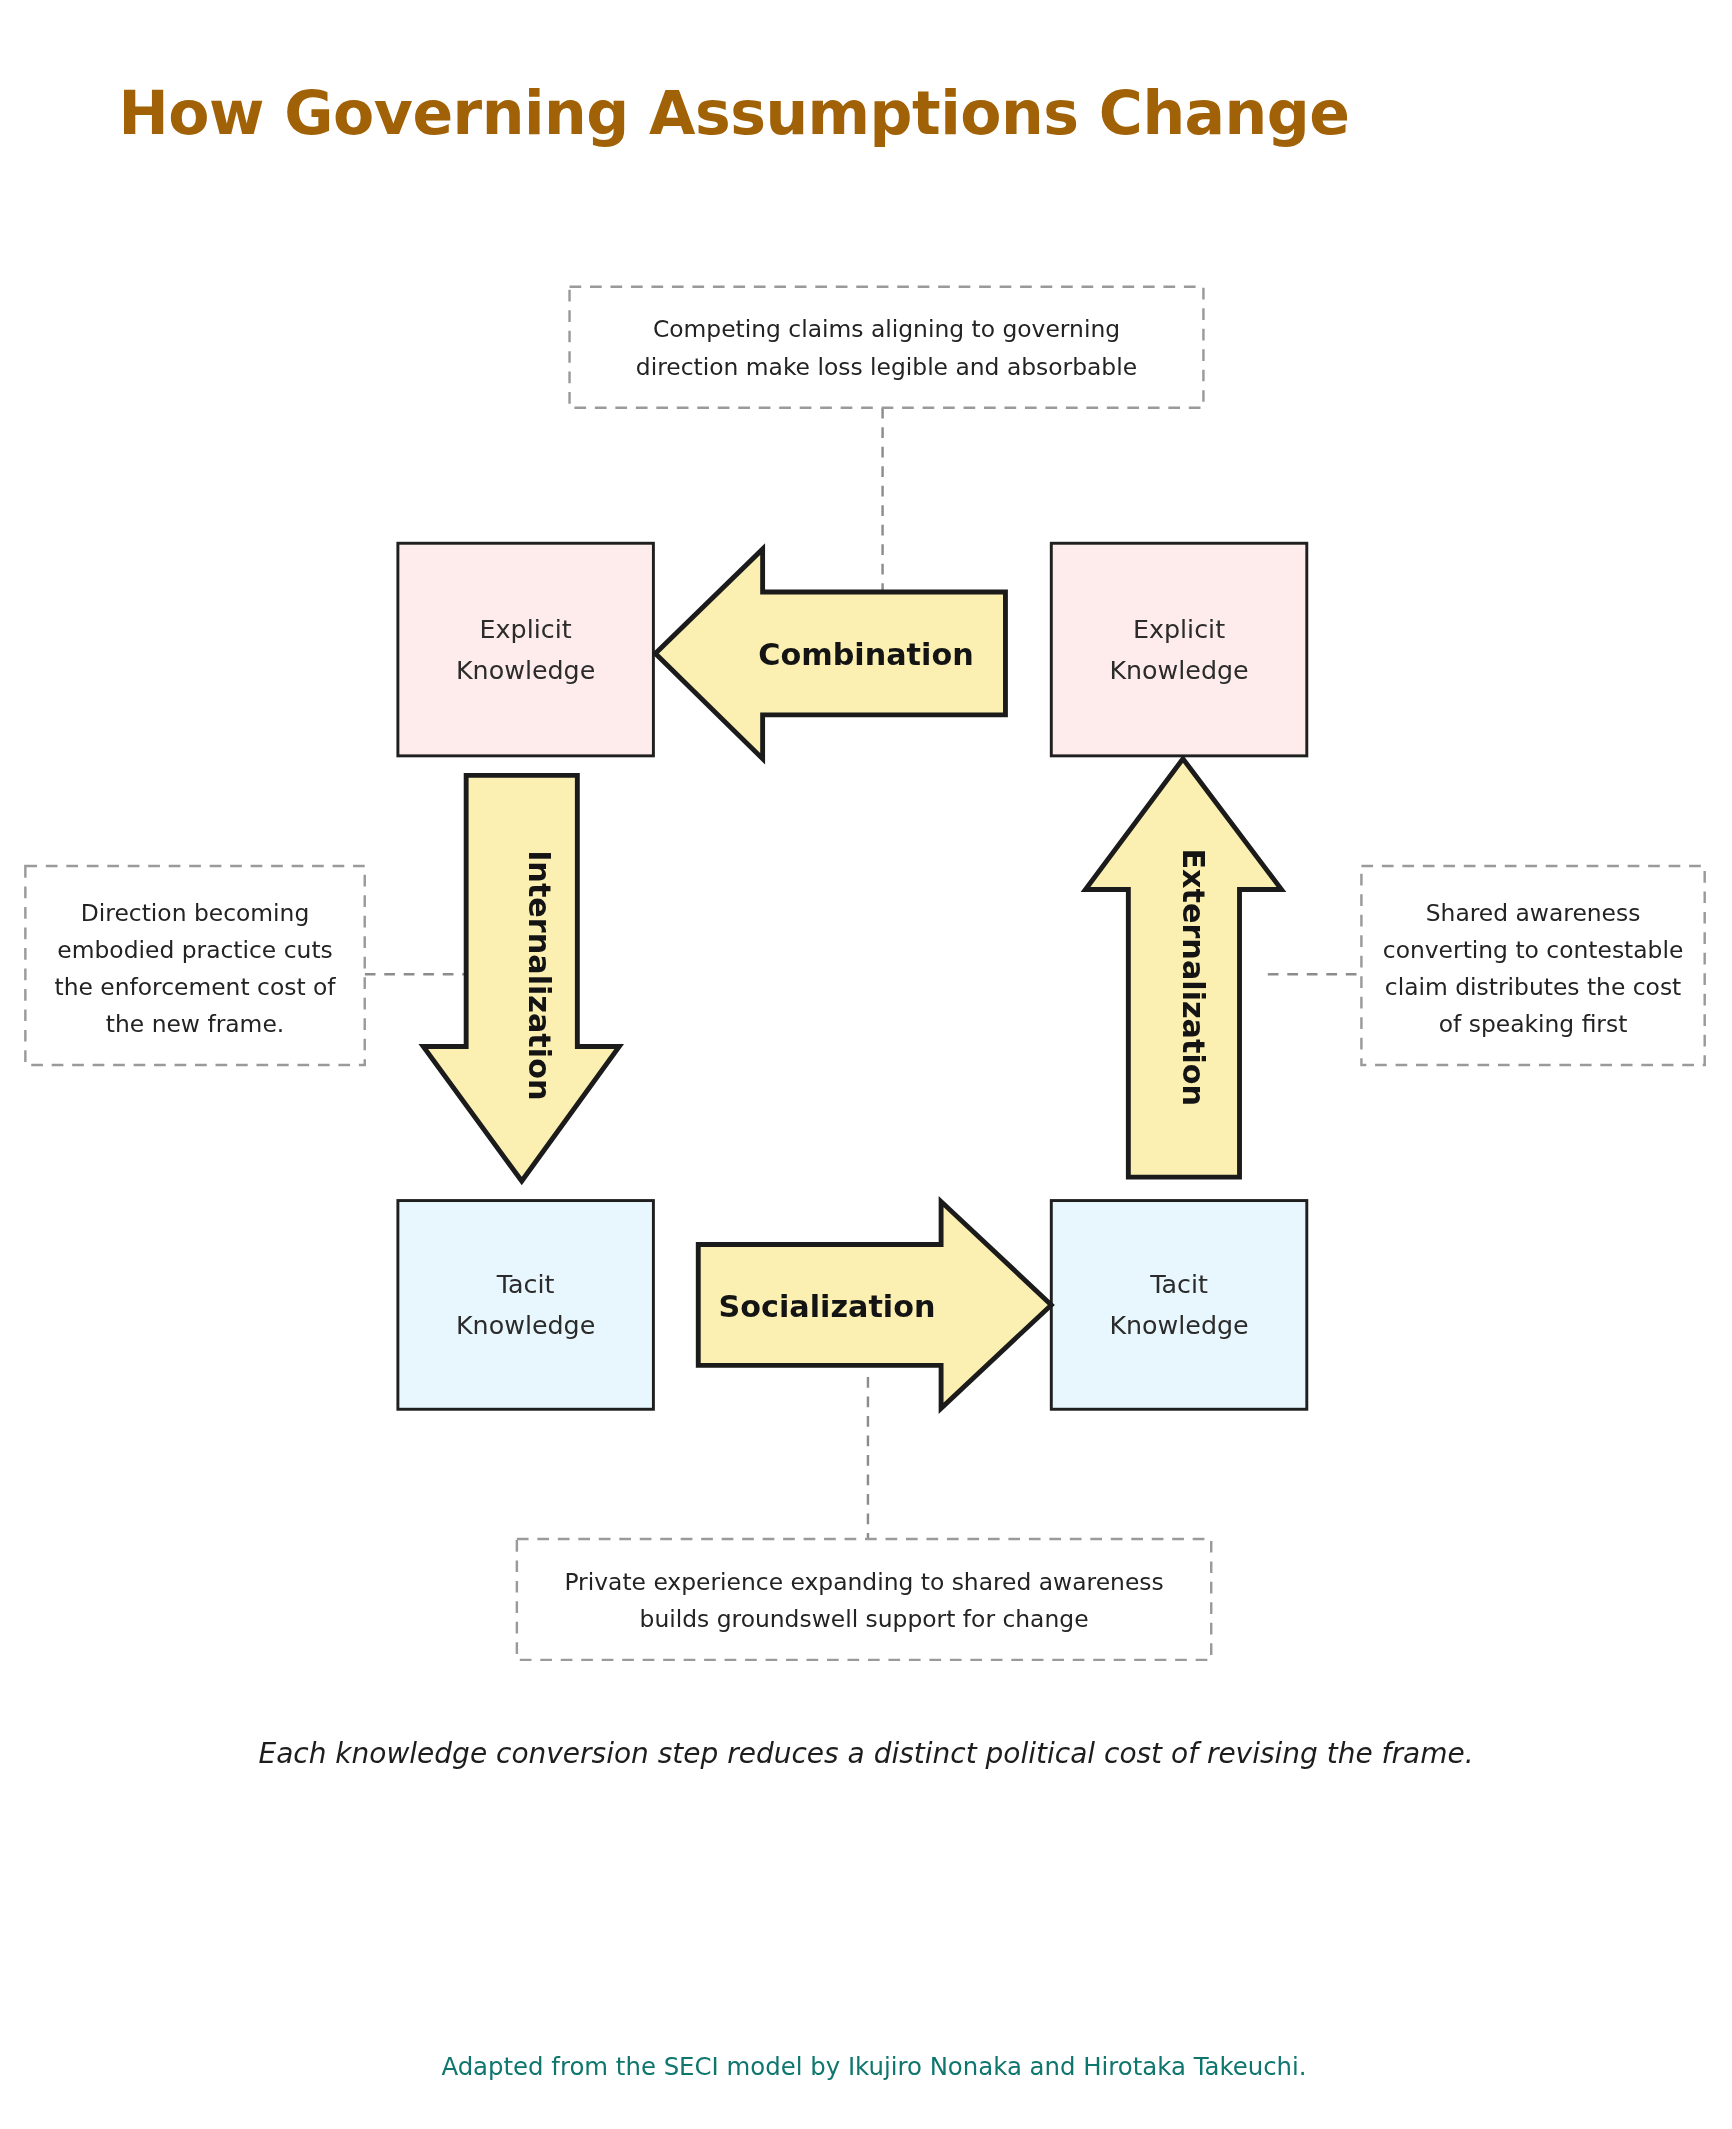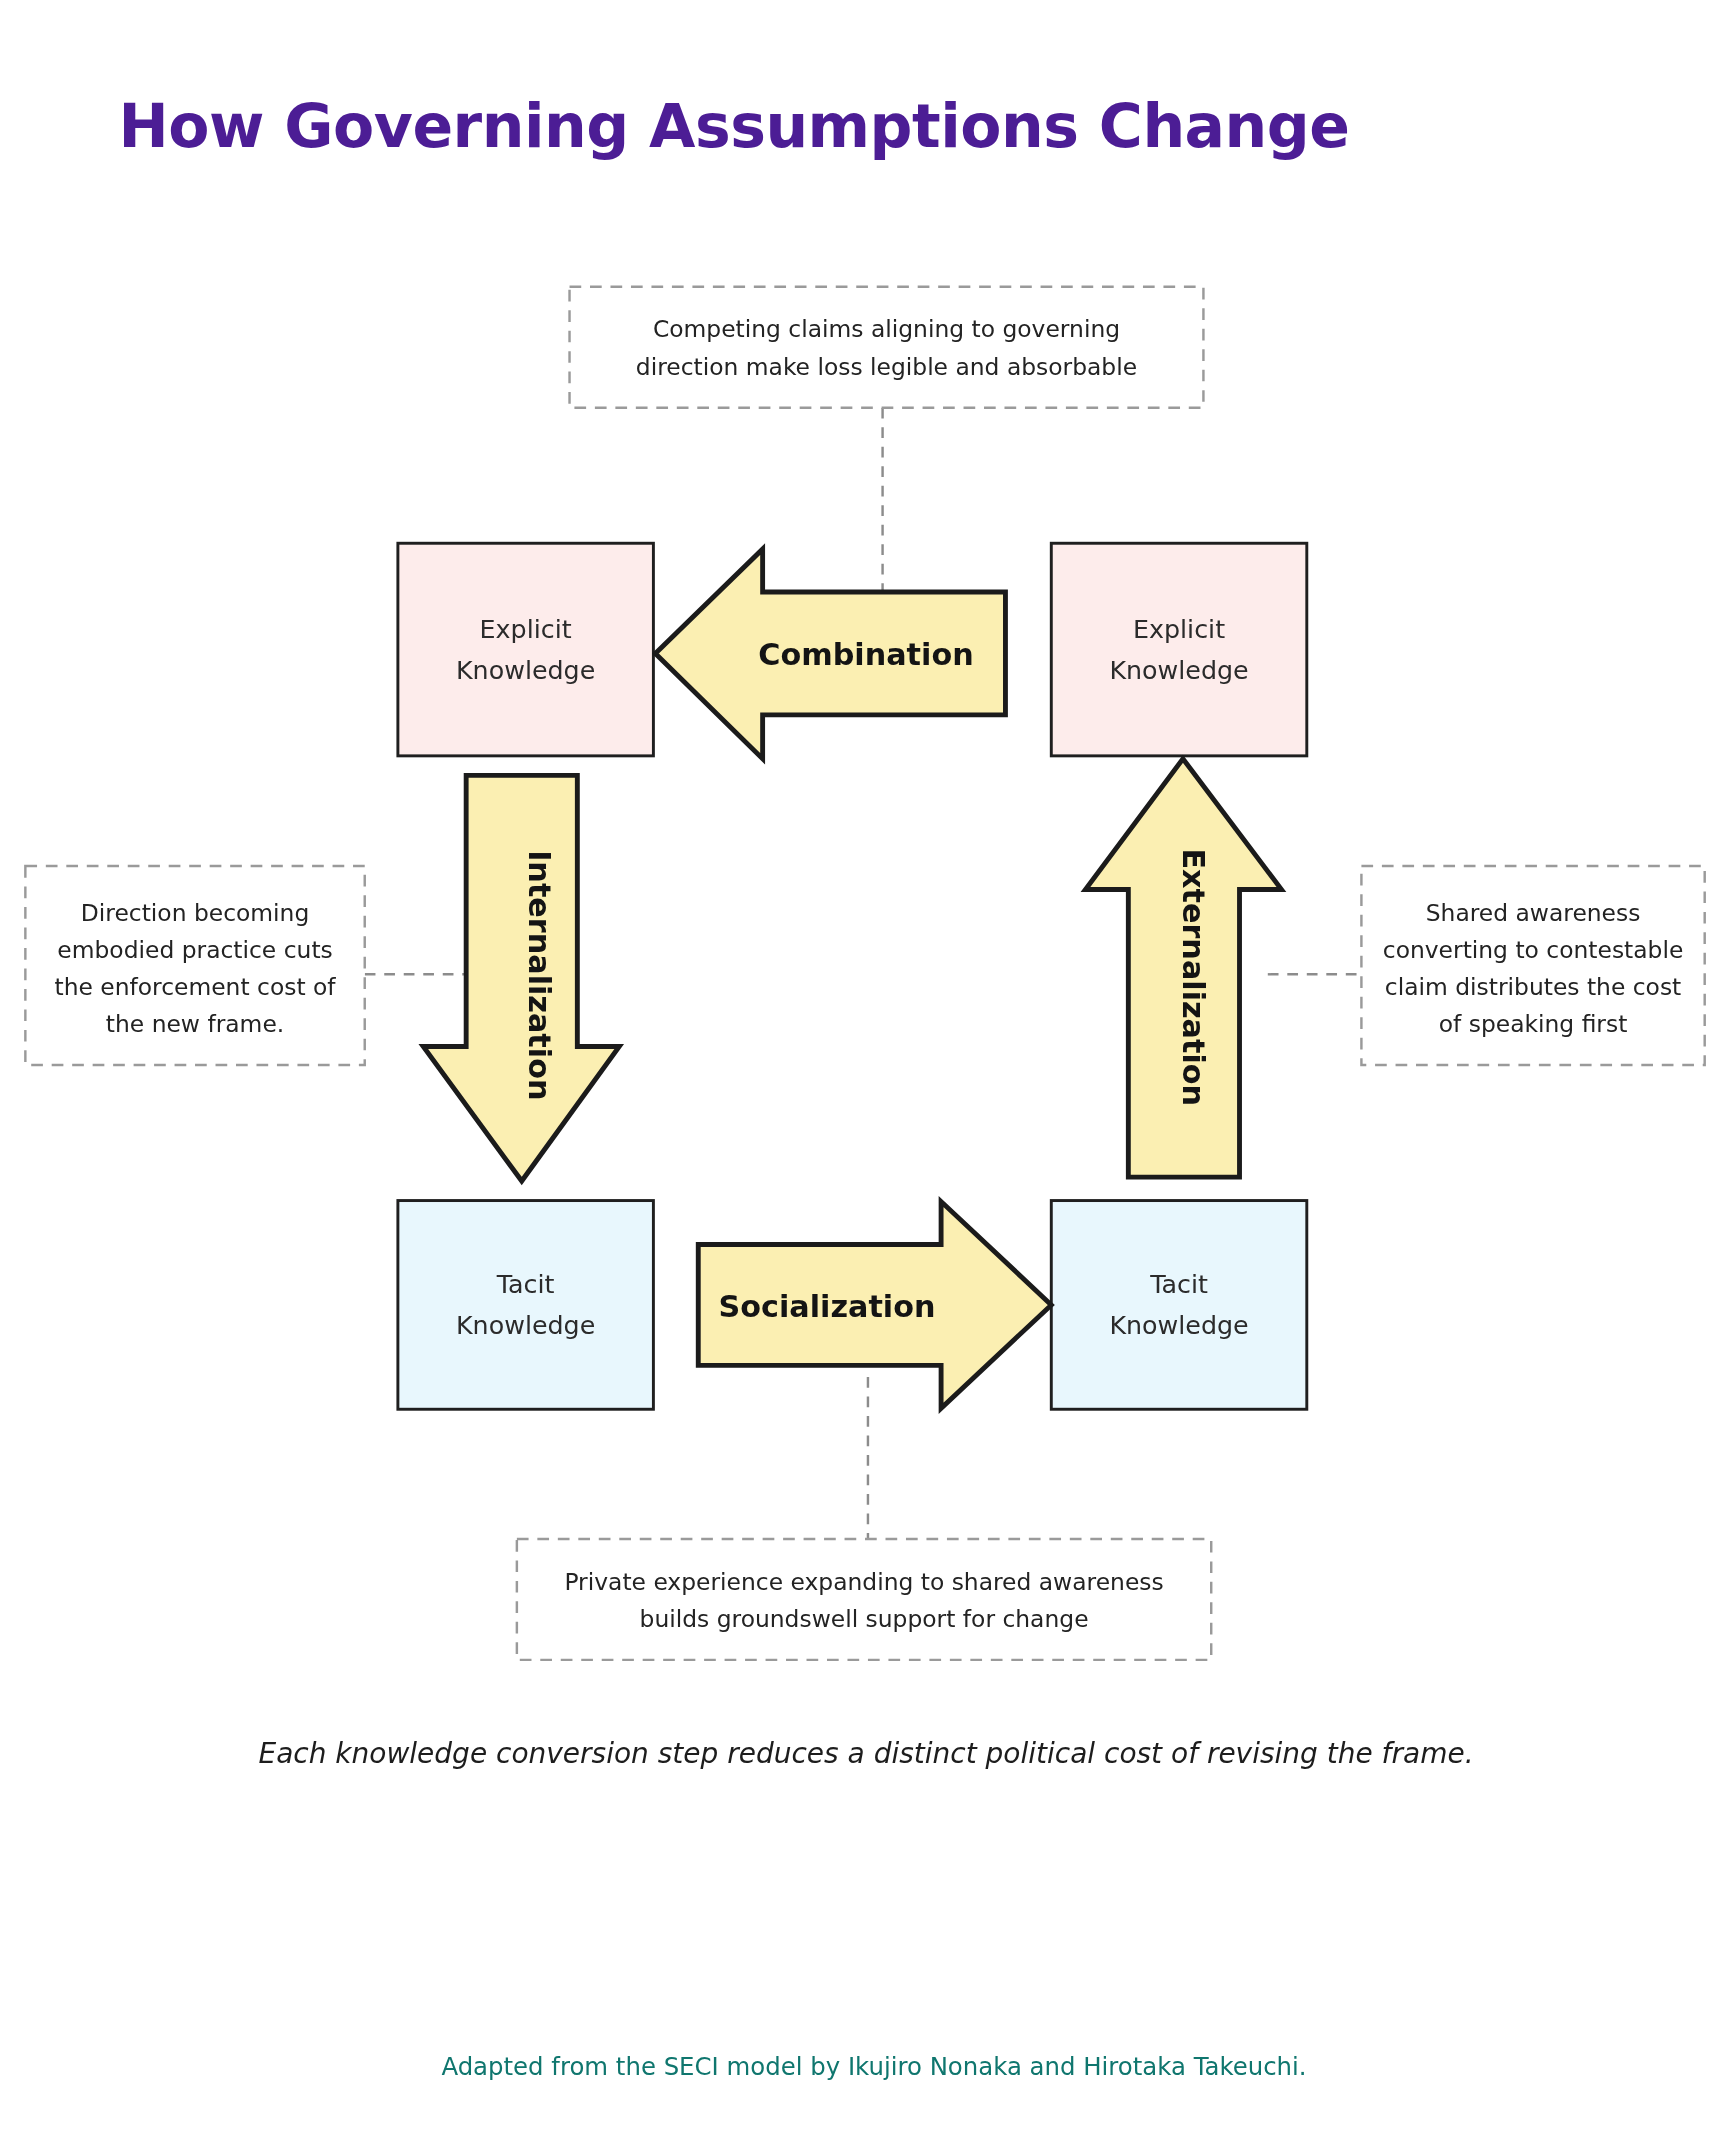--- a/index.html
+++ b/index.html
@@ -16,27 +16,27 @@
     position: relative;
   }
   .page {
     position: relative;
     width: 1732px;
     height: 2130px;
   }
   .title {
     position: absolute;
     left: 0;
-    top: 91px;
+    top: 78px;
     width: 1468px;
     text-align: center;
     font-size: 60px;
     font-weight: 700;
     letter-spacing: -0.5px;
-    color: #4c1d95;
+    color: #a16207;
     font-family: "DejaVu Sans", "Liberation Sans", sans-serif;
   }
   svg.diagram {
     position: absolute;
     left: 0;
     top: 0;
     width: 1732px;
     height: 2130px;
   }
   .node-label {

